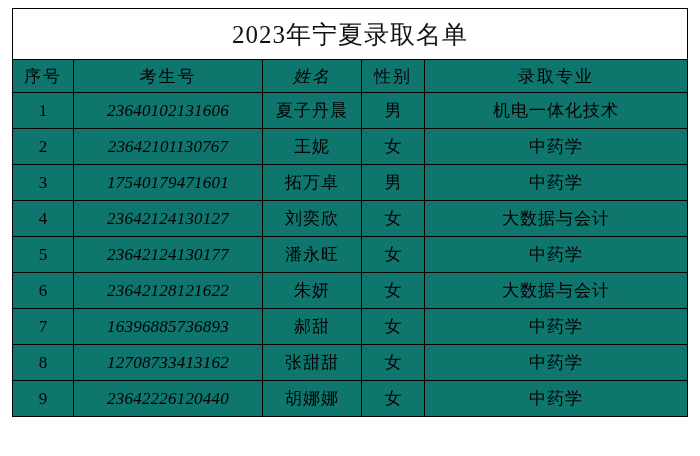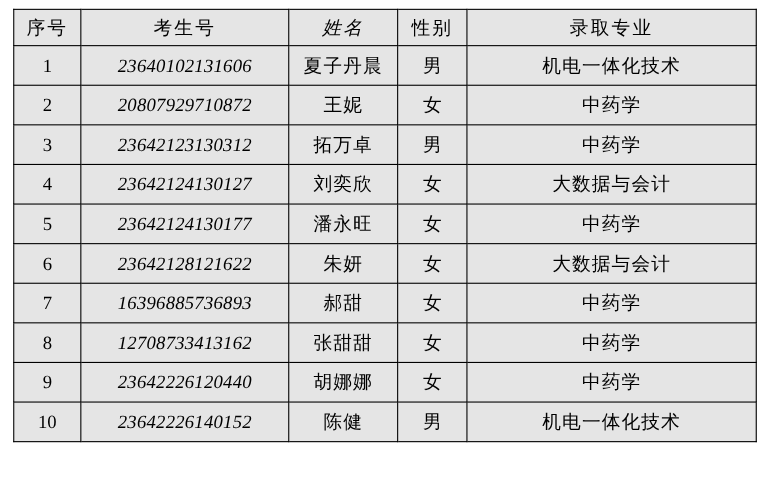--- a/index.html
+++ b/index.html
@@ -38,21 +38,21 @@
   }
   table.roster {
     border-collapse: collapse;
     width: 100%;
     table-layout: fixed;
   }
   table.roster th, table.roster td {
     border: 1px solid #000000;
     text-align: center;
     vertical-align: middle;
-    background: #e5e5e5;
+    background: #0f766e;
   }
   table.roster th {
     height: 30px;
     font-weight: normal;
     font-size: 17px;
     font-family: "Liberation Serif", serif;
   }
   table.roster td {
     height: 33px;
     font-size: 17px;
@@ -66,20 +66,23 @@
   th.h-id  { width: 186px; }
   th.h-name{ width: 96px; font-style: italic; }
   th.h-sex { width: 60px; }
   .hdr-label { letter-spacing: 2px; }
 </style>
 </head>
 <body>
 
 <div class="page">
 
+  <div class="title-box">
+    <div class="title-text">2023年宁夏录取名单</div>
+  </div>
 
   <table class="roster">
     <thead>
       <tr>
         <th class="h-seq">
           <span class="hdr-label">序号</span>
         </th>
         <th class="h-id">
           <span class="hdr-label">考生号</span>
         </th>
@@ -97,28 +100,28 @@
     <tbody>
       <tr>
         <td class="c-seq">1</td>
         <td class="c-id">23640102131606</td>
         <td class="c-name">夏子丹晨</td>
         <td class="c-sex">男</td>
         <td class="c-major">机电一体化技术</td>
       </tr>
       <tr>
         <td class="c-seq">2</td>
-        <td class="c-id">20807929710872</td>
+        <td class="c-id">23642101130767</td>
         <td class="c-name">王妮</td>
         <td class="c-sex">女</td>
         <td class="c-major">中药学</td>
       </tr>
       <tr>
         <td class="c-seq">3</td>
-        <td class="c-id">23642123130312</td>
+        <td class="c-id">17540179471601</td>
         <td class="c-name">拓万卓</td>
         <td class="c-sex">男</td>
         <td class="c-major">中药学</td>
       </tr>
       <tr>
         <td class="c-seq">4</td>
         <td class="c-id">23642124130127</td>
         <td class="c-name">刘奕欣</td>
         <td class="c-sex">女</td>
         <td class="c-major">大数据与会计</td>
@@ -151,23 +154,16 @@
         <td class="c-sex">女</td>
         <td class="c-major">中药学</td>
       </tr>
       <tr>
         <td class="c-seq">9</td>
         <td class="c-id">23642226120440</td>
         <td class="c-name">胡娜娜</td>
         <td class="c-sex">女</td>
         <td class="c-major">中药学</td>
       </tr>
-      <tr>
-        <td class="c-seq">10</td>
-        <td class="c-id">23642226140152</td>
-        <td class="c-name">陈健</td>
-        <td class="c-sex">男</td>
-        <td class="c-major">机电一体化技术</td>
-      </tr>
     </tbody>
   </table>
 
 </div>
 
 </body></html>

